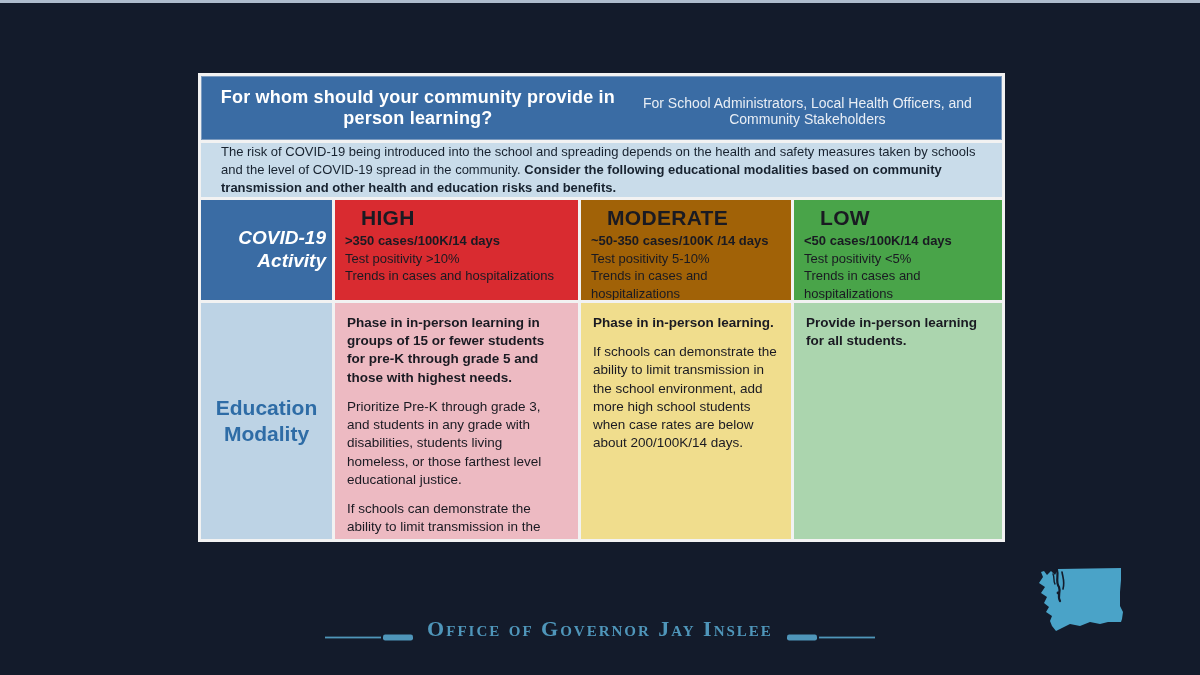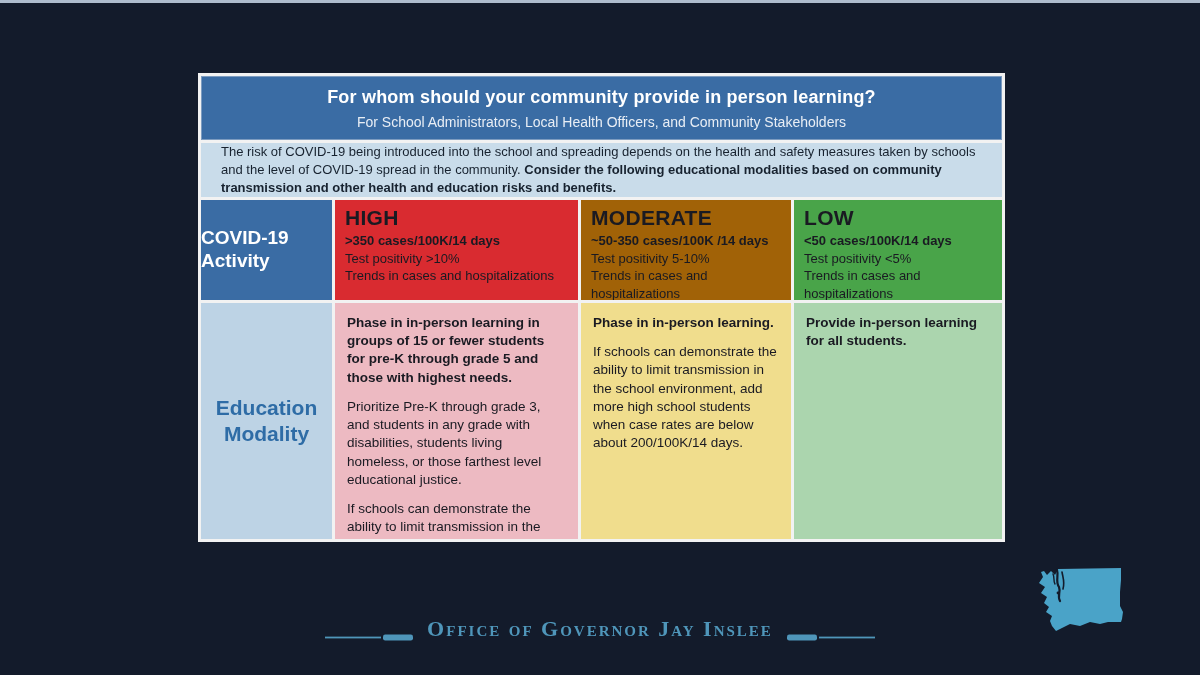--- a/index.html
+++ b/index.html
@@ -17,41 +17,41 @@
     grid-template-columns:131px 243px 210px 208px;
     grid-template-rows:64px 54px 100px 236px;
     gap:3px;
     background:#f2f2f2;border:3px solid #f2f2f2;
   }
   .cell{box-sizing:border-box;overflow:hidden;}
   .span-all{grid-column:1 / 5;}
 
   .hdr{
     background:#3a6ca4;border:1px solid #7d9cc0;
-    display:flex;flex-direction:column;justify-content:center;align-items:center;
+    display:flex;justify-content:center;align-items:center;
     text-align:center;color:#ffffff;padding:4px 10px;
   }
   .hdr .title{font-size:18px;font-weight:bold;letter-spacing:.2px;}
   .hdr .subtitle{font-size:14px;margin-top:6px;color:#e9eef5;}
 
   .intro{
     background:#c9dcea;color:#17222f;
     font-size:13px;line-height:1.38;padding:6px 20px;
     display:flex;align-items:center;
   }
   .intro .wrap{display:block;}
   .b{font-weight:bold;}
 
   .act-label{
     background:#3a6ca4;color:#ffffff;
-    display:flex;align-items:center;justify-content:center;text-align:left;
-    font-size:19px;font-weight:bold;line-height:1.2;
+    display:flex;align-items:center;justify-content:center;text-align:right;
+    font-size:19px;font-weight:bold;line-height:1.2;padding:6px;font-style:italic;
   }
   .act{color:#1a1a22;padding:6px 10px;}
-  .act .lvl{font-size:21px;font-weight:bold;margin:0 0 2px 0;letter-spacing:.3px;}
+  .act .lvl{font-size:21px;font-weight:bold;margin:0 0 2px 16px;letter-spacing:.3px;}
   .act .ln{font-size:13px;line-height:1.35;}
   .act-high{background:#d92b30;}
   .act-mod{background:#a16207;}
   .act-low{background:#49a449;}
 
   .mod-label{
     background:#bdd3e5;color:#2e6ca6;
     display:flex;align-items:center;justify-content:center;text-align:center;
     font-size:21px;font-weight:bold;line-height:1.25;padding:6px;
   }

